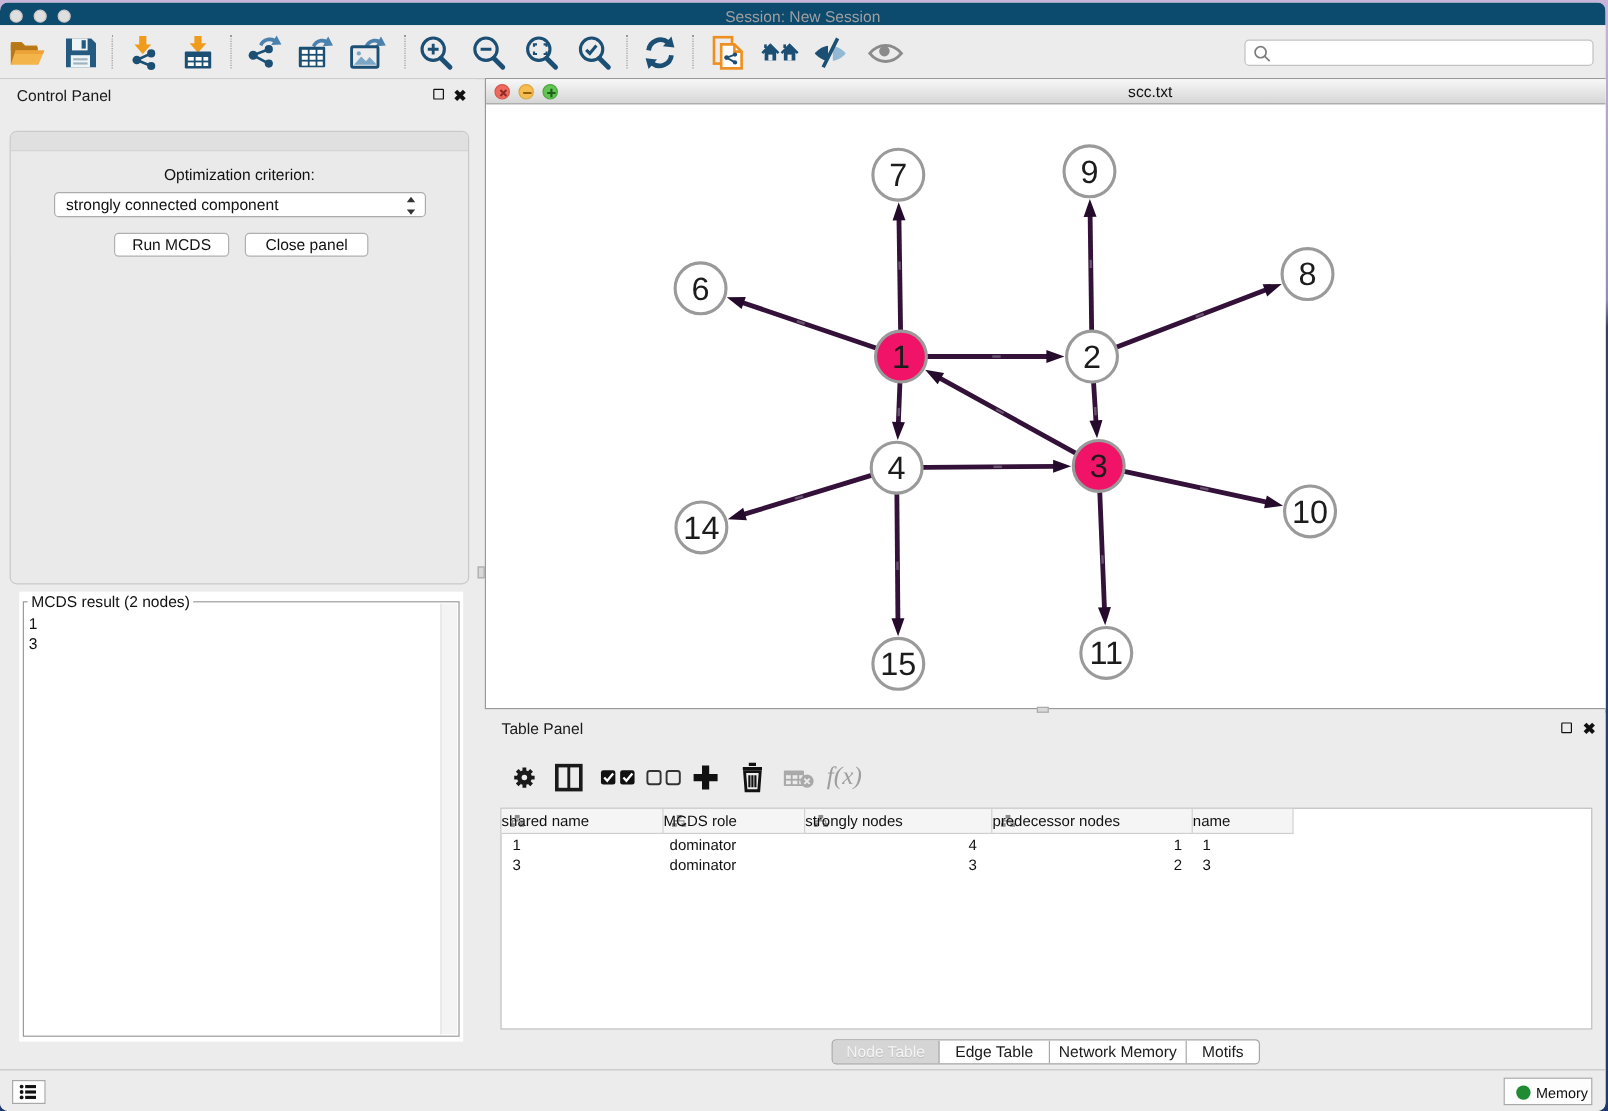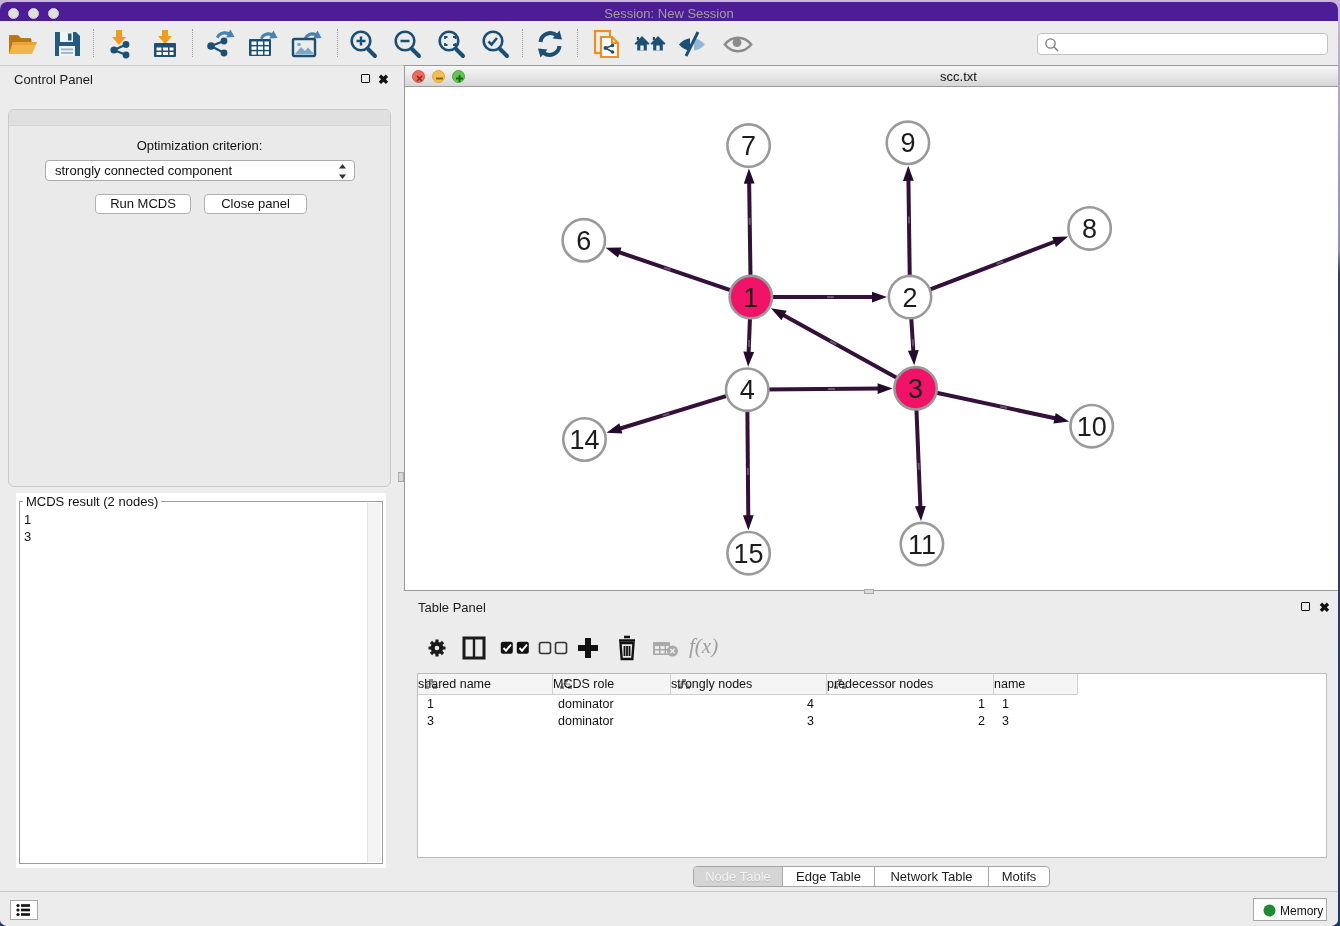--- a/index.html
+++ b/index.html
@@ -1,20 +1,20 @@
 <!DOCTYPE html>
 <html><head>
 <meta charset="utf-8">
 <style>
 * { margin:0; padding:0; box-sizing:border-box; }
 html,body { width:1340px; height:926px; overflow:hidden; }
 body { font-family:"Liberation Sans", sans-serif; background:linear-gradient(180deg,#cab5da 0%,#a29bc6 18%,#918cbc 27%,#3a3d63 29.5%,#2c3f6b 55%,#1d3a6e 100%); position:relative; }
 #win { position:absolute; left:0; top:2px; width:1338px; height:924px; background:#ececec; border-radius:7px 7px 7px 7px; overflow:hidden; }
 .abs { position:absolute; }
-#titlebar { position:absolute; left:0; top:0; width:1338px; height:19px; background:#4c1d95; }
+#titlebar { position:absolute; left:0; top:0; width:1338px; height:19px; background:#0c4a6e; }
 #titlebar .title { position:absolute; left:0; right:0; top:4px; text-align:center; font-size:13px; color:#9f9f9f; }
 .tl { position:absolute; top:6px; width:11px; height:11px; border-radius:50%; background:#dfdfdf; border:1px solid #c9c9c9; }
 #toolbar { position:absolute; left:0; top:19px; width:1338px; height:45px; background:#ececec; border-bottom:1px solid #cdcdcd; }
 .tbi { position:absolute; top:8px; }
 .tsep { position:absolute; top:8px; height:28px; width:0; border-left:1px dotted #9a9a9a; }
 #searchbox { position:absolute; left:1037px; top:12px; width:291px; height:22px; background:#fff; border:1px solid #c2c2c2; border-radius:4px; }
 #searchbox svg { position:absolute; left:6px; top:3px; }
 
 #cp { position:absolute; left:0; top:64px; width:397px; height:825px; background:#ececec; }
 #cp .hdr { position:absolute; left:14px; top:6px; font-size:13px; color:#1b1b1b; }
@@ -438,21 +438,21 @@
           <span style="left:9px;">3</span>
           <span style="left:140px;">dominator</span>
           <span style="left:253px; width:143px; text-align:right;">3</span>
           <span style="left:409px; width:158px; text-align:right;">2</span>
           <span style="left:584px;">3</span>
         </div>
     </div>
     <div class="tabbar" style="left:289px; top:272px; width:357px;">
       <div class="tab sel" style="width:89px;">Node Table</div>
       <div class="tab" style="width:92px;">Edge Table</div>
-      <div class="tab" style="width:114px;">Network Table</div>
+      <div class="tab" style="width:114px;">Network Memory</div>
       <div class="tab" style="width:60px;">Motifs</div>
     </div>
   </div>
   <div class="abs" style="left:398px; top:470px; width:6px; height:10px; background:#d8d8d8; border:1px solid #ababab;"></div>
   <div class="abs" style="left:864px; top:587px; width:10px; height:5px; background:#d8d8d8; border:1px solid #ababab;"></div>
   <div id="statusbar">
     <div id="listbtn">
       <svg width="26" height="18" viewBox="0 0 26 18" style="margin:0 auto; display:block;">
         <g fill="#111">
             <circle cx="7" cy="4.5" r="1.6"></circle>

